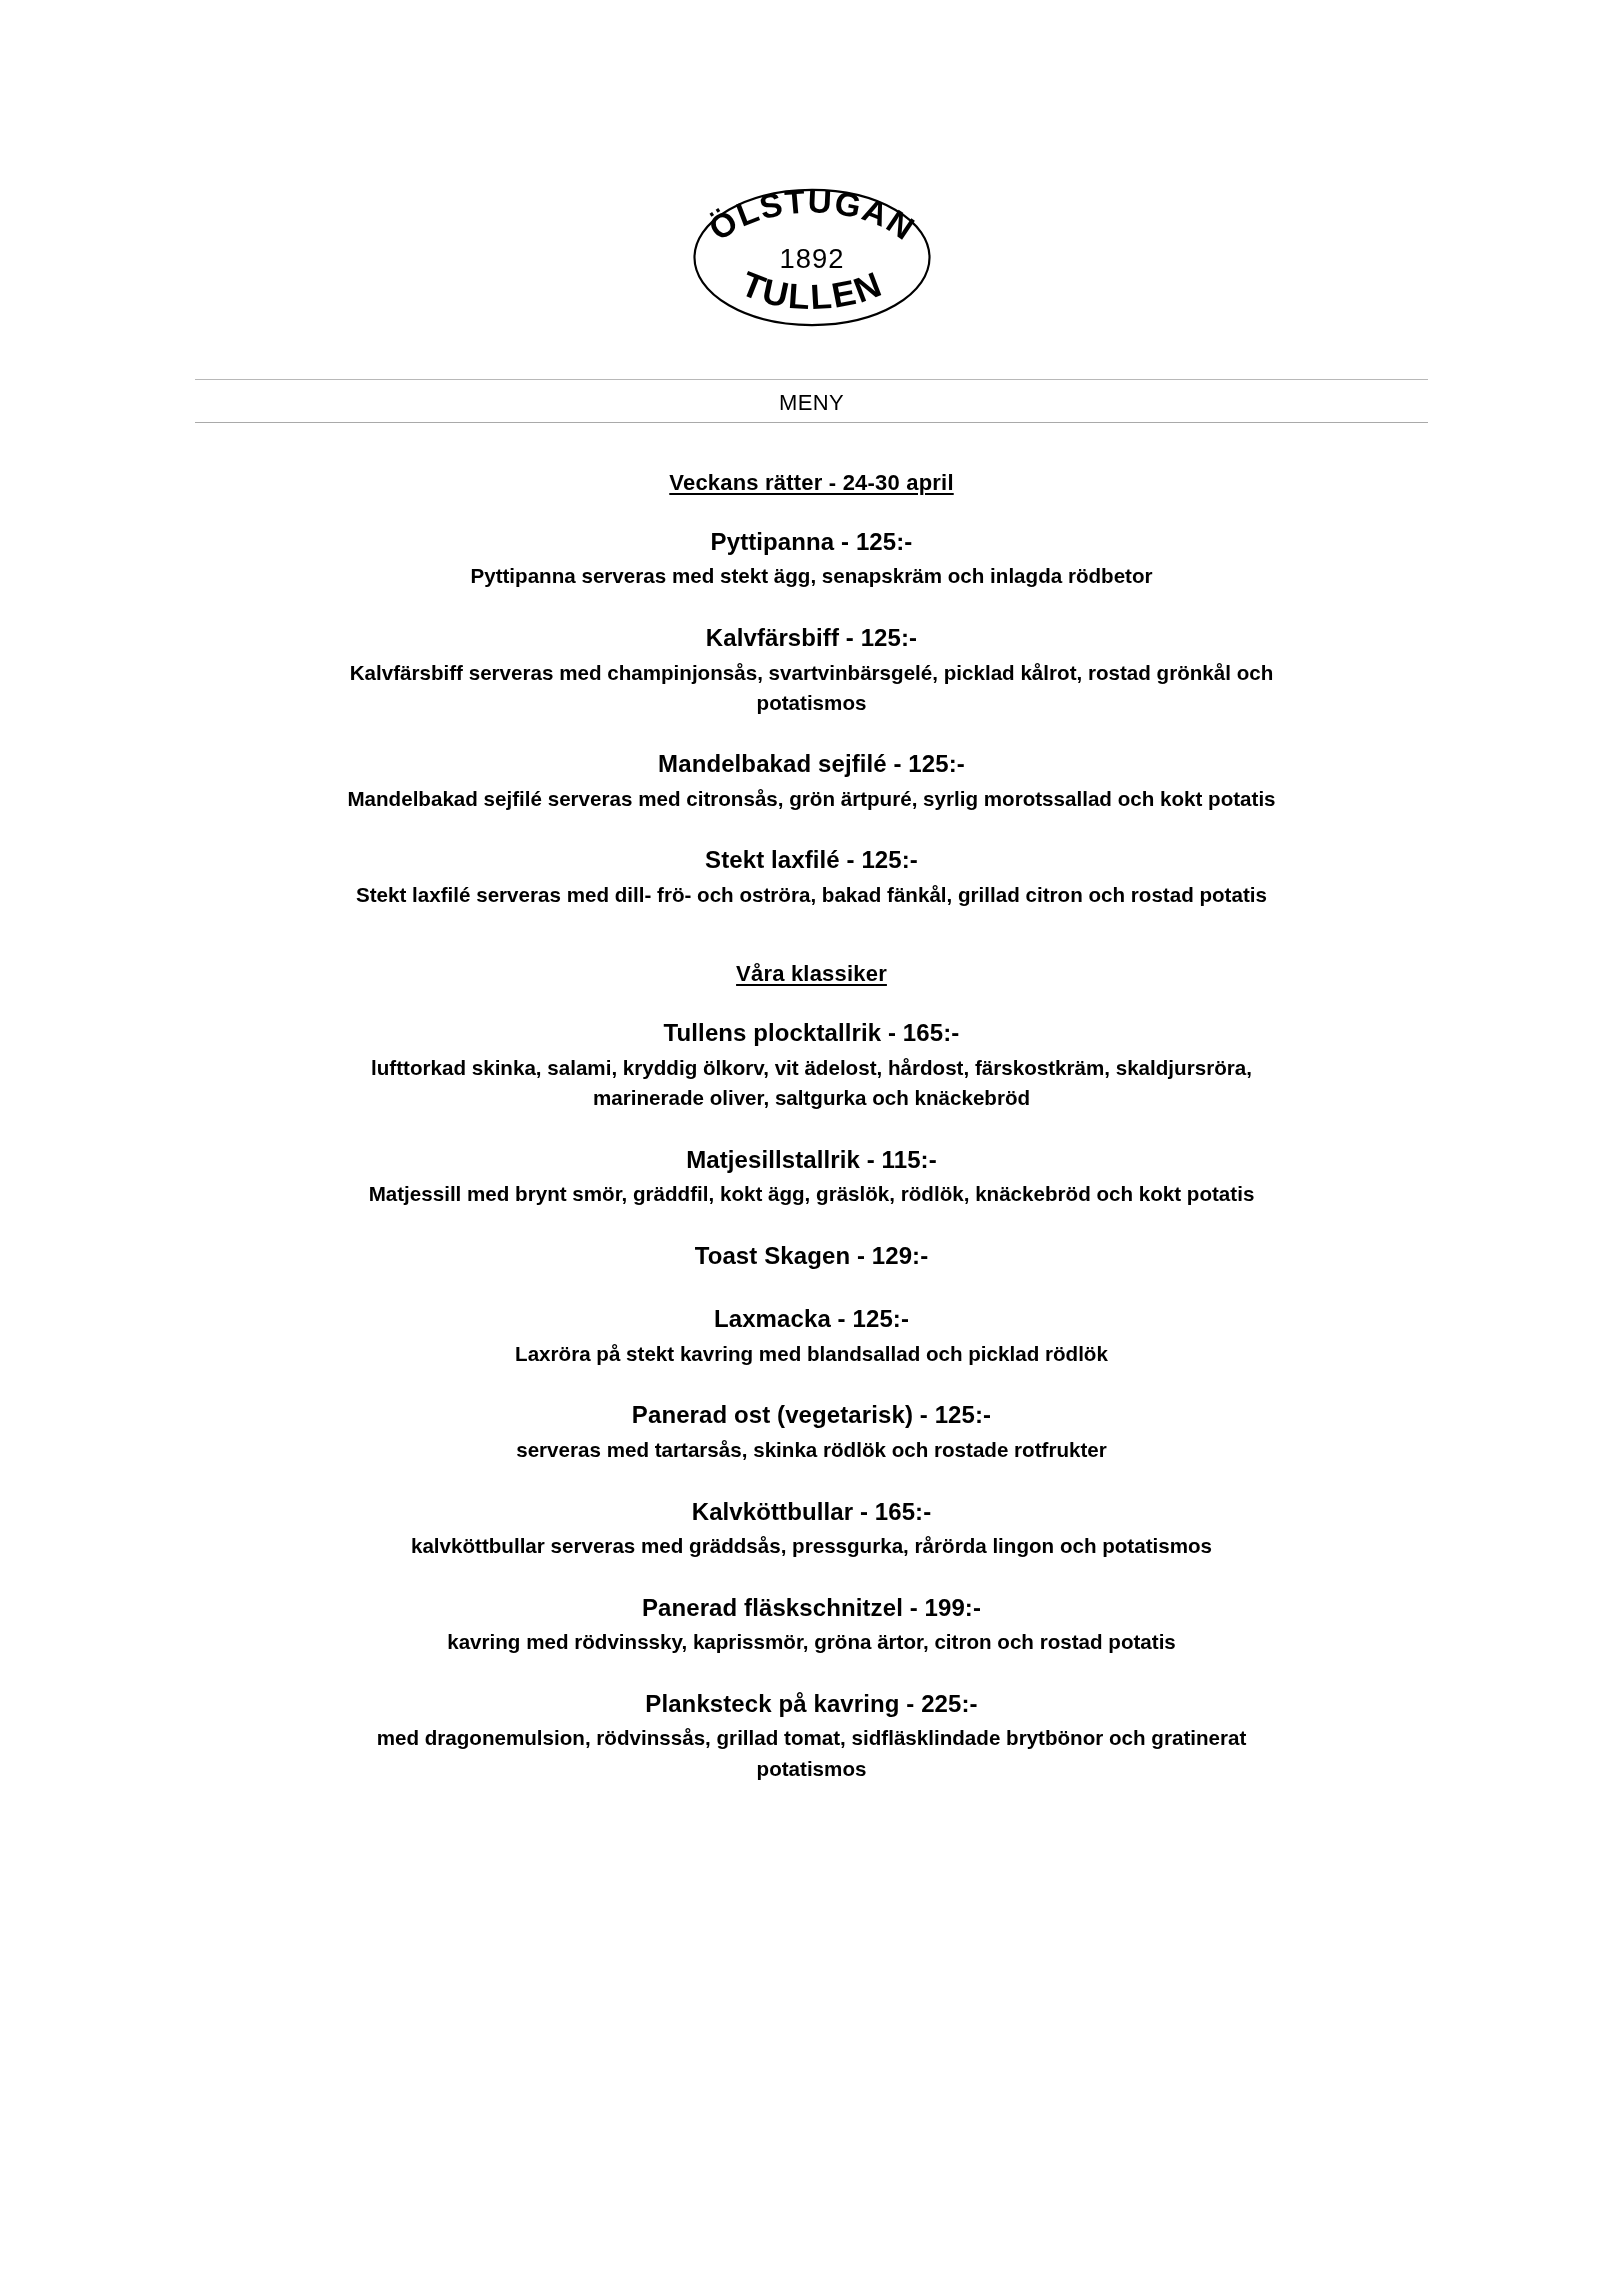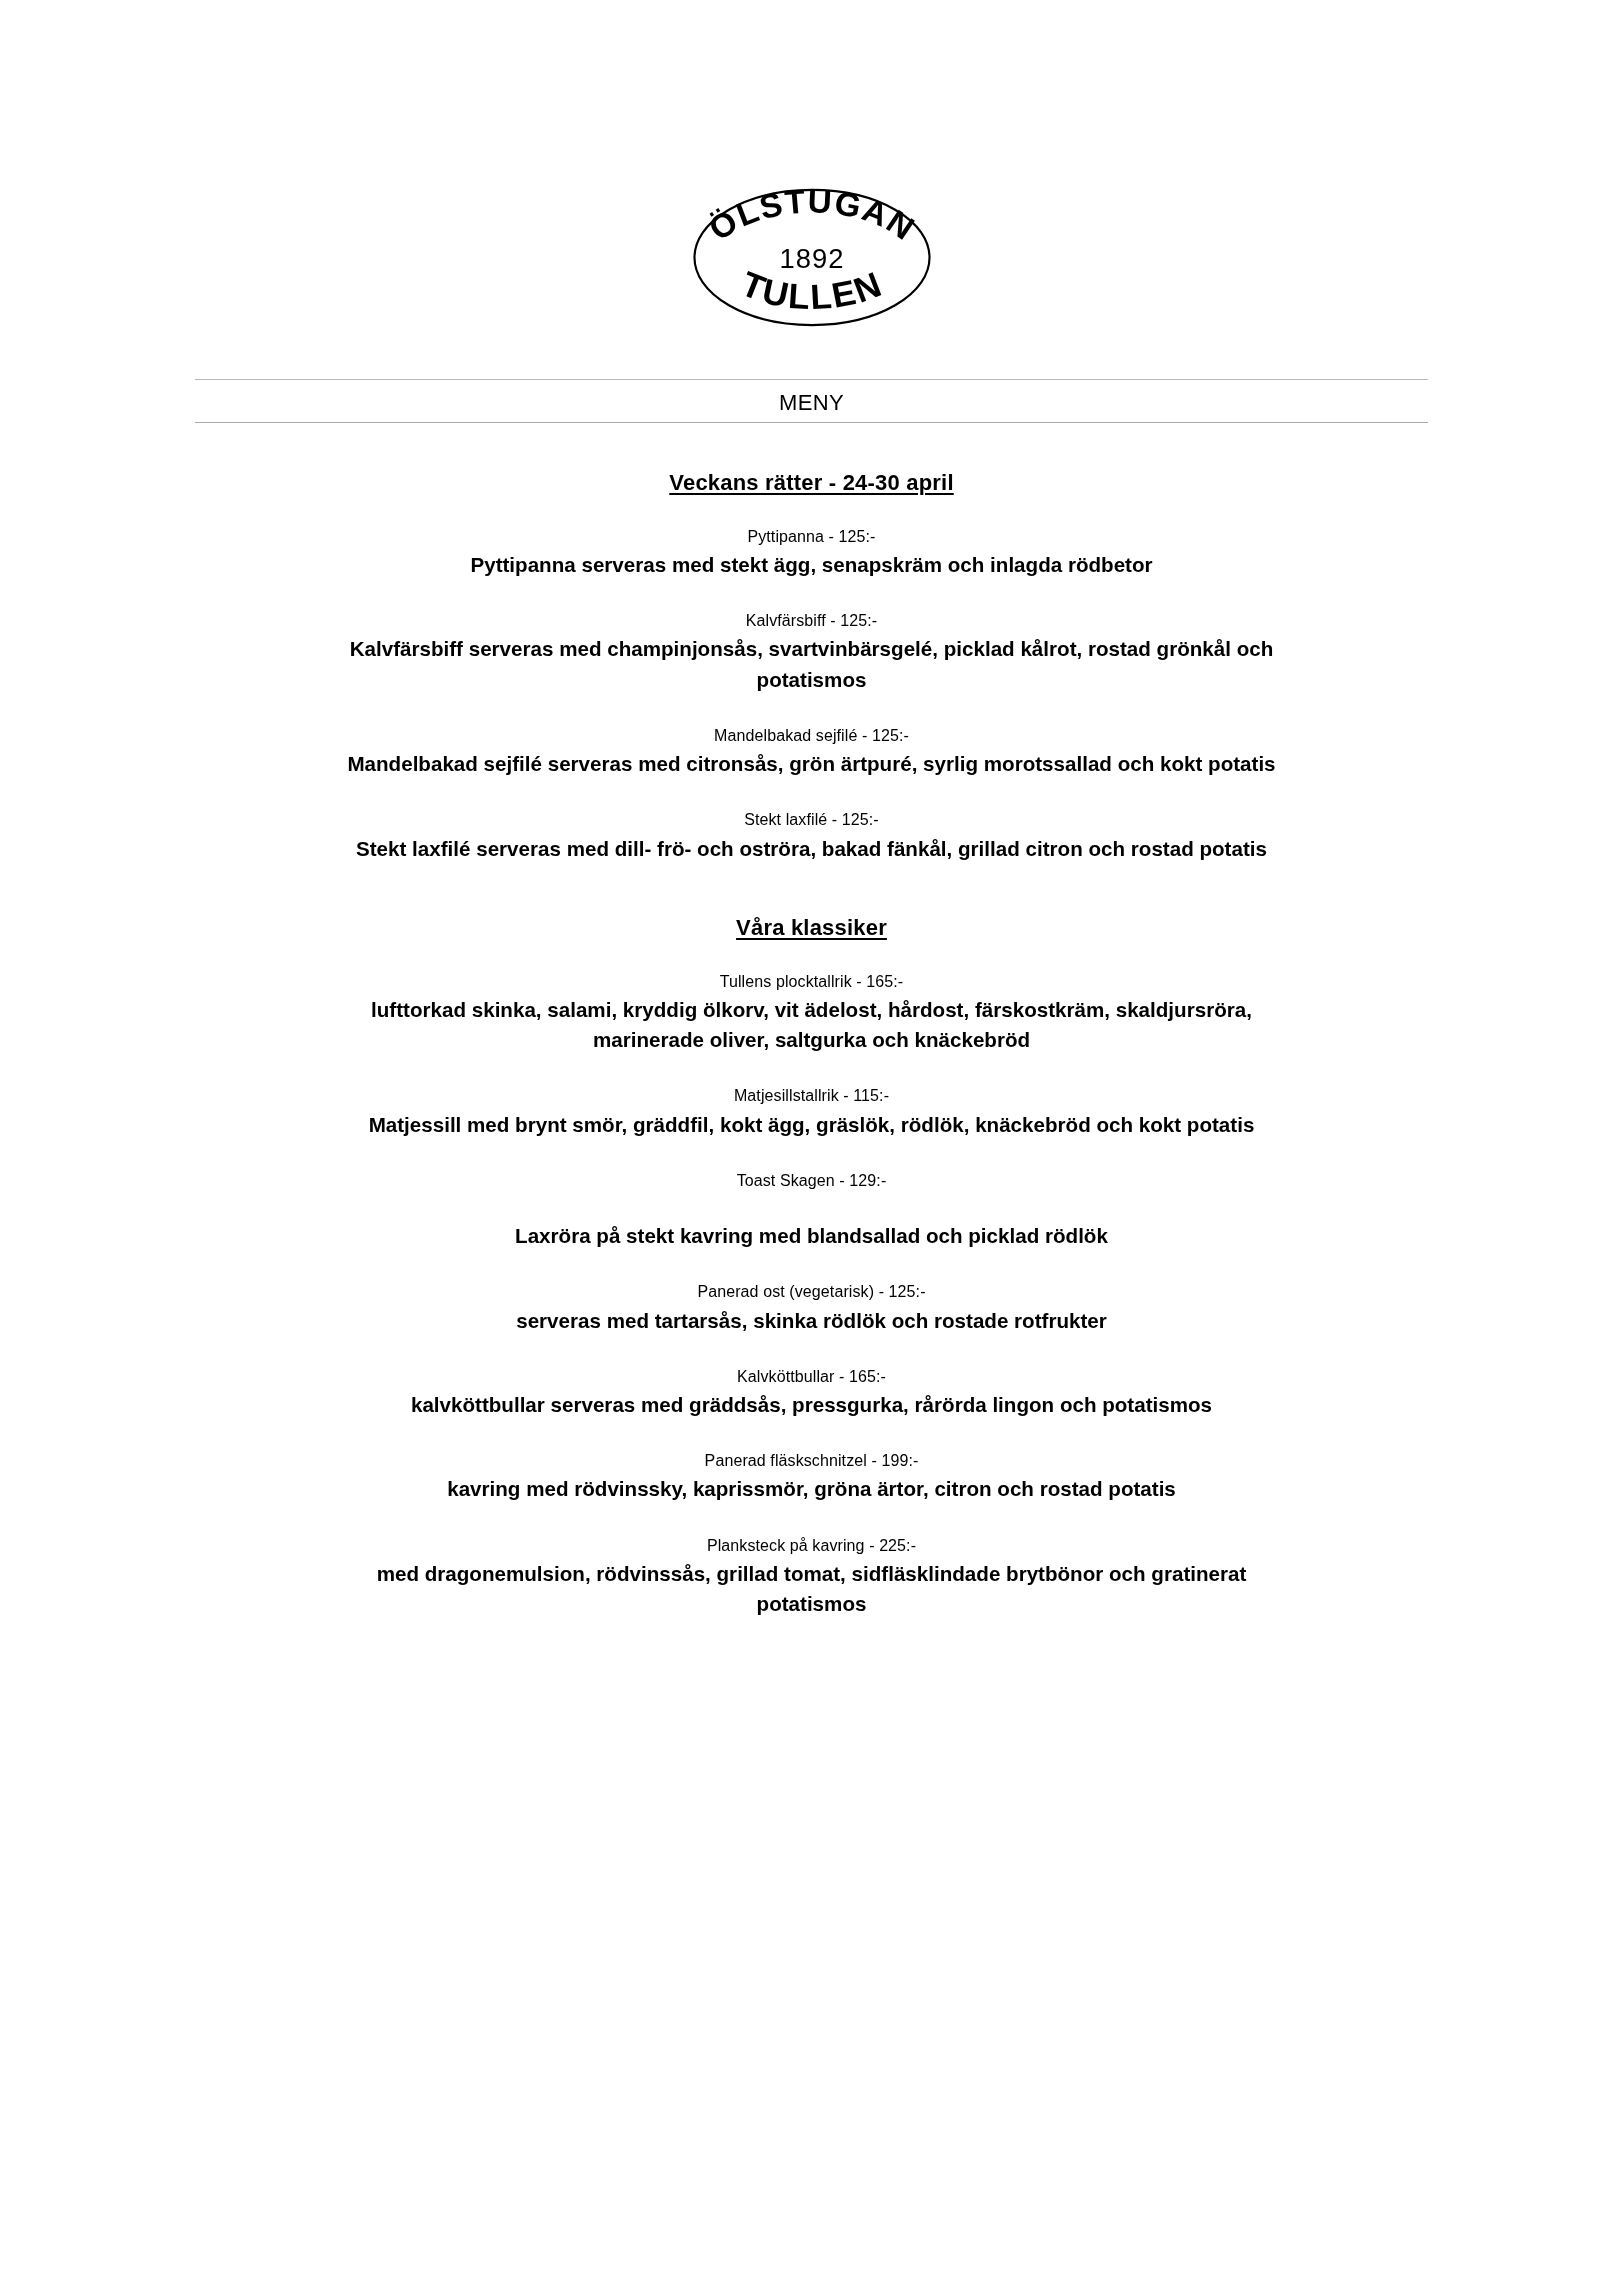--- a/index.html
+++ b/index.html
@@ -73,22 +73,22 @@
     margin-bottom: 0;
     letter-spacing: 0.2px;
   }
   .section-heading.first {
     margin-top: 47px;
   }
   .dish {
     margin-top: 29px;
   }
   .dish-name {
-    font-size: 16px;
-    font-weight: normal;
+    font-size: 24px;
+    font-weight: bold;
     line-height: 1.45;
     letter-spacing: 0.1px;
   }
   .dish-desc {
     font-size: 20.6px;
     font-weight: bold;
     line-height: 1.47;
     margin: 2px auto 0 auto;
     max-width: 990px;
   }
@@ -161,20 +161,21 @@
       <div class="dish">
         <div class="dish-name">Matjesillstallrik - 115:-</div>
         <div class="dish-desc narrow">Matjessill med brynt smör, gräddfil, kokt ägg, gräslök, rödlök, knäckebröd och kokt potatis</div>
       </div>
 
       <div class="dish">
         <div class="dish-name">Toast Skagen - 129:-</div>
       </div>
 
       <div class="dish">
+        <div class="dish-name">Laxmacka - 125:-</div>
         <div class="dish-desc">Laxröra på stekt kavring med blandsallad och picklad rödlök</div>
       </div>
 
       <div class="dish">
         <div class="dish-name">Panerad ost (vegetarisk) - 125:-</div>
         <div class="dish-desc">serveras med tartarsås, skinka rödlök och rostade rotfrukter</div>
       </div>
 
       <div class="dish">
         <div class="dish-name">Kalvköttbullar - 165:-</div>

